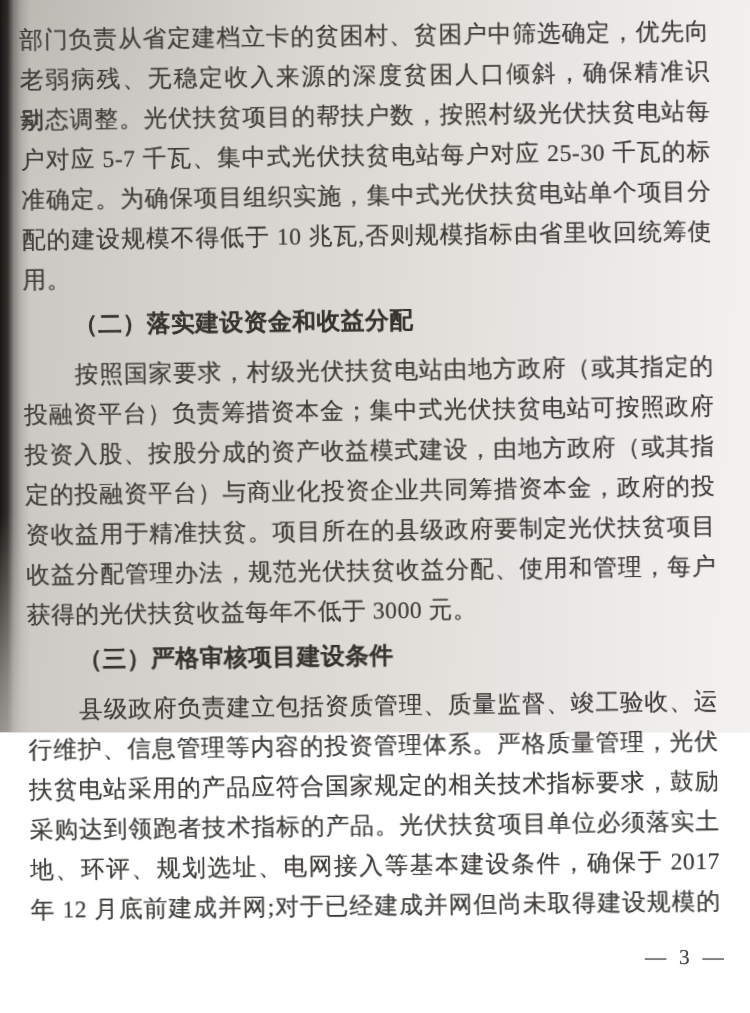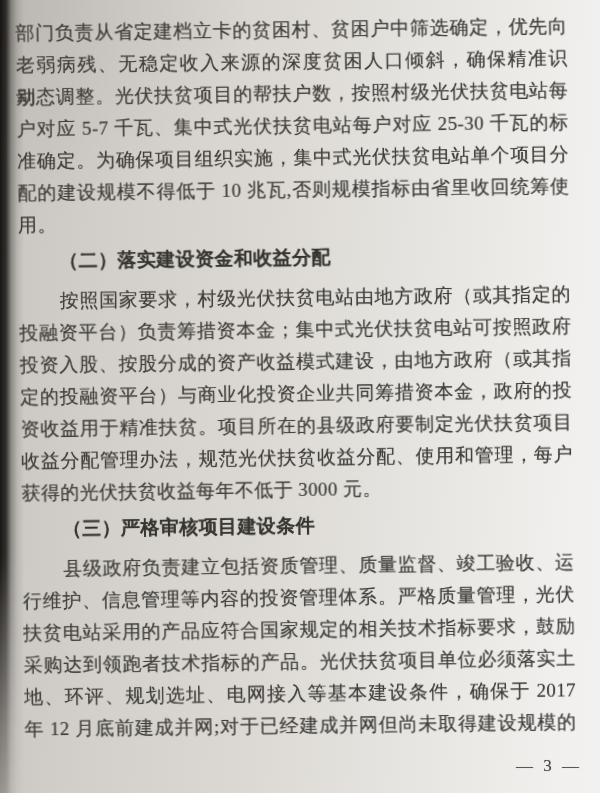--- a/index.html
+++ b/index.html
@@ -5,21 +5,21 @@
   html, body {
     margin: 0;
     padding: 0;
     width: 600px;
     height: 810px;
     overflow: hidden;
   }
   .photo {
     position: relative;
     width: 600px;
-    height: 793px;
+    height: 586px;
     background:
       radial-gradient(ellipse 60% 40% at 0% 0%, rgba(70,65,58,0.12), rgba(70,65,58,0) 70%),
       linear-gradient(93deg, #c9c6c0 0%, #d3d0cb 20%, #dcd9d4 45%, #e7e5e1 70%, #f1f0ee 94%, #f2f1ef 100%);
     font-family: "Liberation Serif", "DejaVu Serif", serif;
   }
   .edge-left {
     position: absolute;
     left: 0; top: 0; bottom: 0;
     width: 24px;
     background: linear-gradient(90deg,

